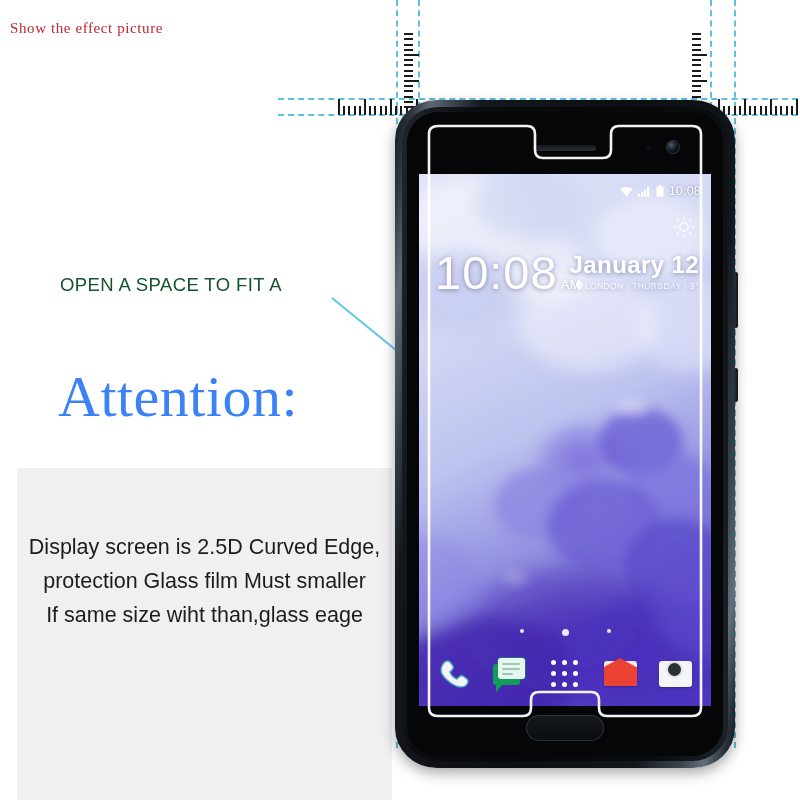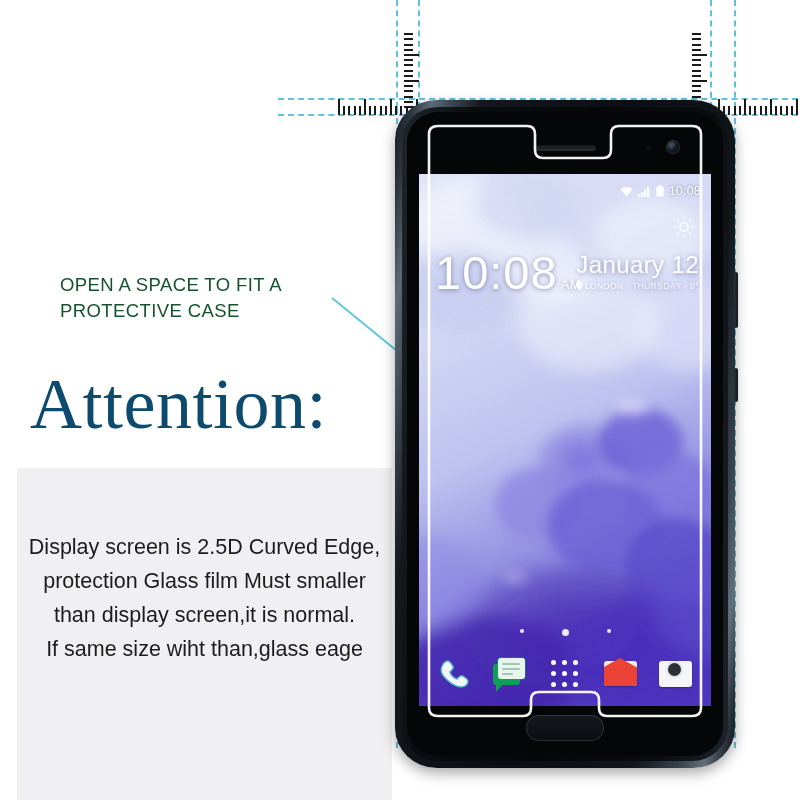--- a/index.html
+++ b/index.html
@@ -37,23 +37,23 @@
   
   .annot{
     position:absolute;left:60px;top:272px;width:310px;
     color:#14532d;font-size:18.5px;line-height:26px;
     letter-spacing:0.4px;
   }
   .annot-svg{position:absolute;left:330px;top:295px;}
 
   
   .attention{
-    position:absolute;left:30px;top:368px;
+    position:absolute;left:58px;top:368px;
     font-family:"Liberation Serif", serif;
-    font-size:72px;color:#0c4a6e;line-height:1;
+    font-size:58px;color:#3b82f6;line-height:1;
     letter-spacing:0.5px;
   }
 
   
   .info-panel{
     position:absolute;left:17px;top:468px;width:375px;height:332px;
     background:#f0eff2;
   }
   .info-text{
     position:absolute;left:17px;top:530px;width:375px;
@@ -108,21 +108,21 @@
   .lock-clock{
     position:absolute;left:16px;top:75px;
     color:#fff;font-size:47px;font-weight:300;letter-spacing:1px;
     line-height:1;text-shadow:0 1px 5px rgba(40,40,90,.45);
   }
   .lock-clock .ampm{font-size:13px;letter-spacing:.5px;vertical-align:baseline;margin-left:3px;text-align:right;}
   .lock-date{
     position:absolute;right:12px;top:78px;text-align:right;color:#fff;
     text-shadow:0 1px 5px rgba(40,40,90,.45);
   }
-  .lock-date .d1{font-size:24px;font-weight:400;letter-spacing:.4px;line-height:1.1;text-align:right;}
+  .lock-date .d1{font-size:24px;font-weight:700;letter-spacing:.4px;line-height:1.1;text-align:right;}
   .lock-date .d2{font-size:8.5px;letter-spacing:.4px;opacity:.82;margin-top:3px;white-space:nowrap;}
 
   
   .page-dots{position:absolute;left:0;right:0;bottom:70px;display:flex;justify-content:center;gap:38px;}
   .page-dots i{display:block;border-radius:50%;background:#fff;opacity:.9;}
   .pd-s{width:4px;height:4px;opacity:.65;}
   .pd-b{width:7px;height:7px;}
 
   
   .dock{
@@ -178,20 +178,21 @@
   .ic-cam-l{position:absolute;left:11px;top:8px;width:13px;height:13px;border-radius:50%;background:#2b2f36;box-shadow:0 0 0 2px #e2e4e8;}
 
   .ic-grid{position:absolute;left:5px;top:5px;width:27px;height:27px;}
   .ic-grid i{position:absolute;width:5px;height:5px;border-radius:50%;background:#fff;}
 </style>
 </head>
 <body>
 
 <div id="stage">
 
+  <div class="header-note">Show the effect picture</div>
 
   <div class="gl gl-v" style="left:396px;top:0;height:108px;"></div>
   <div class="gl gl-v" style="left:418px;top:0;height:108px;"></div>
 
   <div class="gl gl-v" style="left:710px;top:0;height:108px;"></div>
   <div class="gl gl-v" style="left:734px;top:0;height:108px;"></div>
 
   <div class="gl gl-h" style="left:278px;top:98px;width:520px;"></div>
   <div class="gl gl-h" style="left:278px;top:114px;width:520px;"></div>
 
@@ -268,34 +269,32 @@
       <span style="top: 27.2px; width: 9px;"></span>
       <span style="top: 22px; width: 15px;"></span>
       <span style="top: 16.8px; width: 9px;"></span>
       <span style="top: 11.6px; width: 9px;"></span>
       <span style="top: 6.4px; width: 9px;"></span>
       <span style="top: 1.2px; width: 9px;"></span>
     </div>
 
   <div class="annot">
     <div>OPEN A SPACE TO FIT A</div>
-    <div>PROTECTIVE CASE</div>
   </div>
   <svg class="annot-svg" width="90" height="75">
     <line x1="2" y1="3" x2="72" y2="60" stroke="#5fc7e4" stroke-width="2"></line>
     <circle cx="74" cy="62" r="6" fill="#4fc3e0"></circle>
   </svg>
 
   <div class="attention">Attention:</div>
 
   <div class="info-panel"></div>
   <div class="info-text">
     <div>Display screen is 2.5D Curved Edge,</div>
     <div>protection Glass film Must smaller</div>
-    <div>than display screen,it is normal.</div>
     <div>If same size wiht than,glass eage</div>
   </div>
 
   <div class="phone">
     <div class="phone-body"></div>
 
     <div class="sidebtn" style="top:172px;height:56px;"></div>
     <div class="sidebtn" style="top:268px;height:34px;"></div>
 
     <div class="phone-rim"></div>

